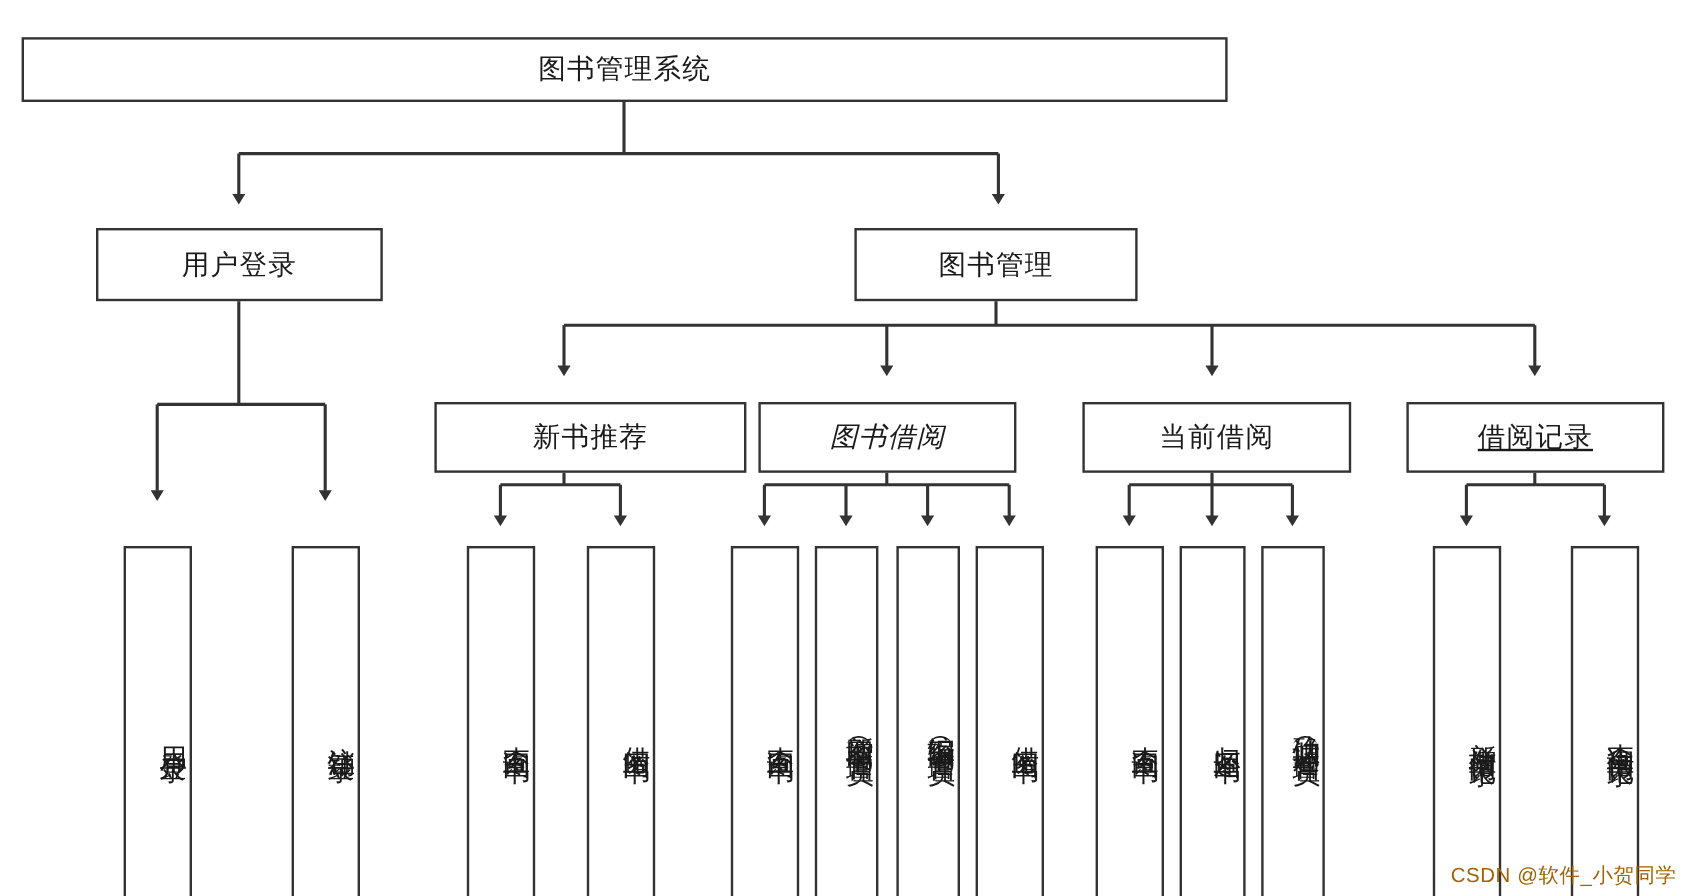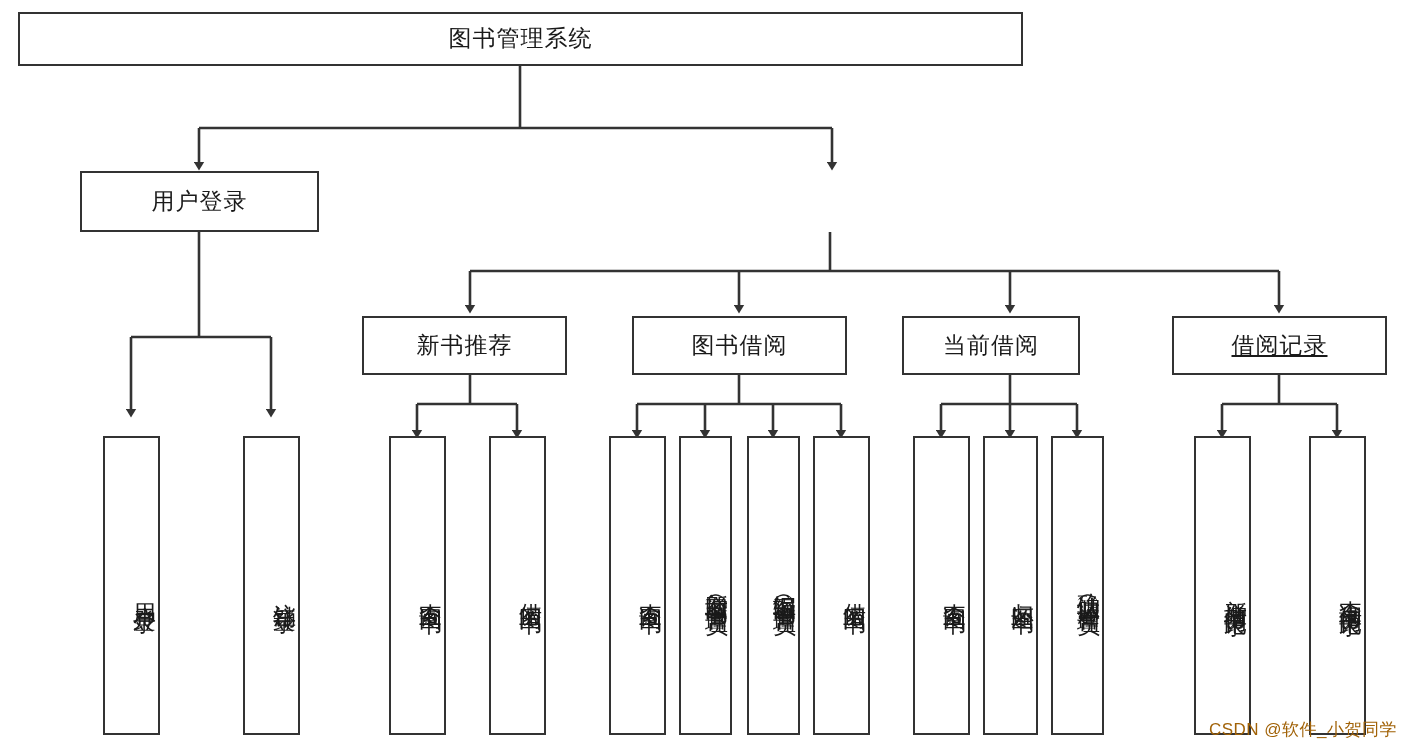--- a/index.html
+++ b/index.html
@@ -30,20 +30,21 @@
     position: absolute;
     box-sizing: border-box;
     background: #ffffff;
     border: 2px solid #333333;
     display: flex;
     align-items: center;
     justify-content: center;
     color: #1a1a1a;
     text-align: left;
     z-index: 2;
+    margin-top: 19px;
   }
   .node-h {
     font-size: 23px;
     line-height: 1.1;
     letter-spacing: 1px;
     writing-mode: horizontal-tb;
   }
   .node-v {
     writing-mode: vertical-rl;
     text-orientation: upright;
@@ -130,30 +131,33 @@
   </svg>
 
   <div class="node node-h" style="left:18px; top:12px; width:1005px; height:54px;">
     <span class="node-label">图书管理系统</span>
   </div>
 
   <div class="node node-h" style="left:80px; top:171px; width:239px; height:61px;">
     <span class="node-label">用户登录</span>
   </div>
 
-
-  <div class="node node-h" style="left:362px; top:316px; width:205px; height:59px;">
+  <div class="node node-h" style="left:712px; top:171px; width:236px; height:61px;">
+    <span class="node-label">图书管理</span>
+  </div>
+
+  <div class="node node-h" style="left:362px; top:316px; width:260px; height:59px;">
     <span class="node-label">新书推荐</span>
   </div>
 
-  <div class="node node-h" style="left:632px; top:316px; width:215px; height:59px;">
+  <div class="node node-h" style="left:632px; top:316px; width:215px; height:59px;font-style:italic;">
     <span class="node-label">图书借阅</span>
   </div>
 
-  <div class="node node-h" style="left:902px; top:316px; width:178px; height:59px;">
+  <div class="node node-h" style="left:902px; top:316px; width:224px; height:59px;">
     <span class="node-label">当前借阅</span>
   </div>
 
   <div class="node node-h" style="left:1172px; top:316px; width:215px; height:59px;text-decoration:underline;">
     <span class="node-label">借阅记录</span>
   </div>
 
   <div class="node node-v" style="left:103px; top:436px; width:57px; height:299px;">
     <span class="node-label">用户登录</span>
   </div>

